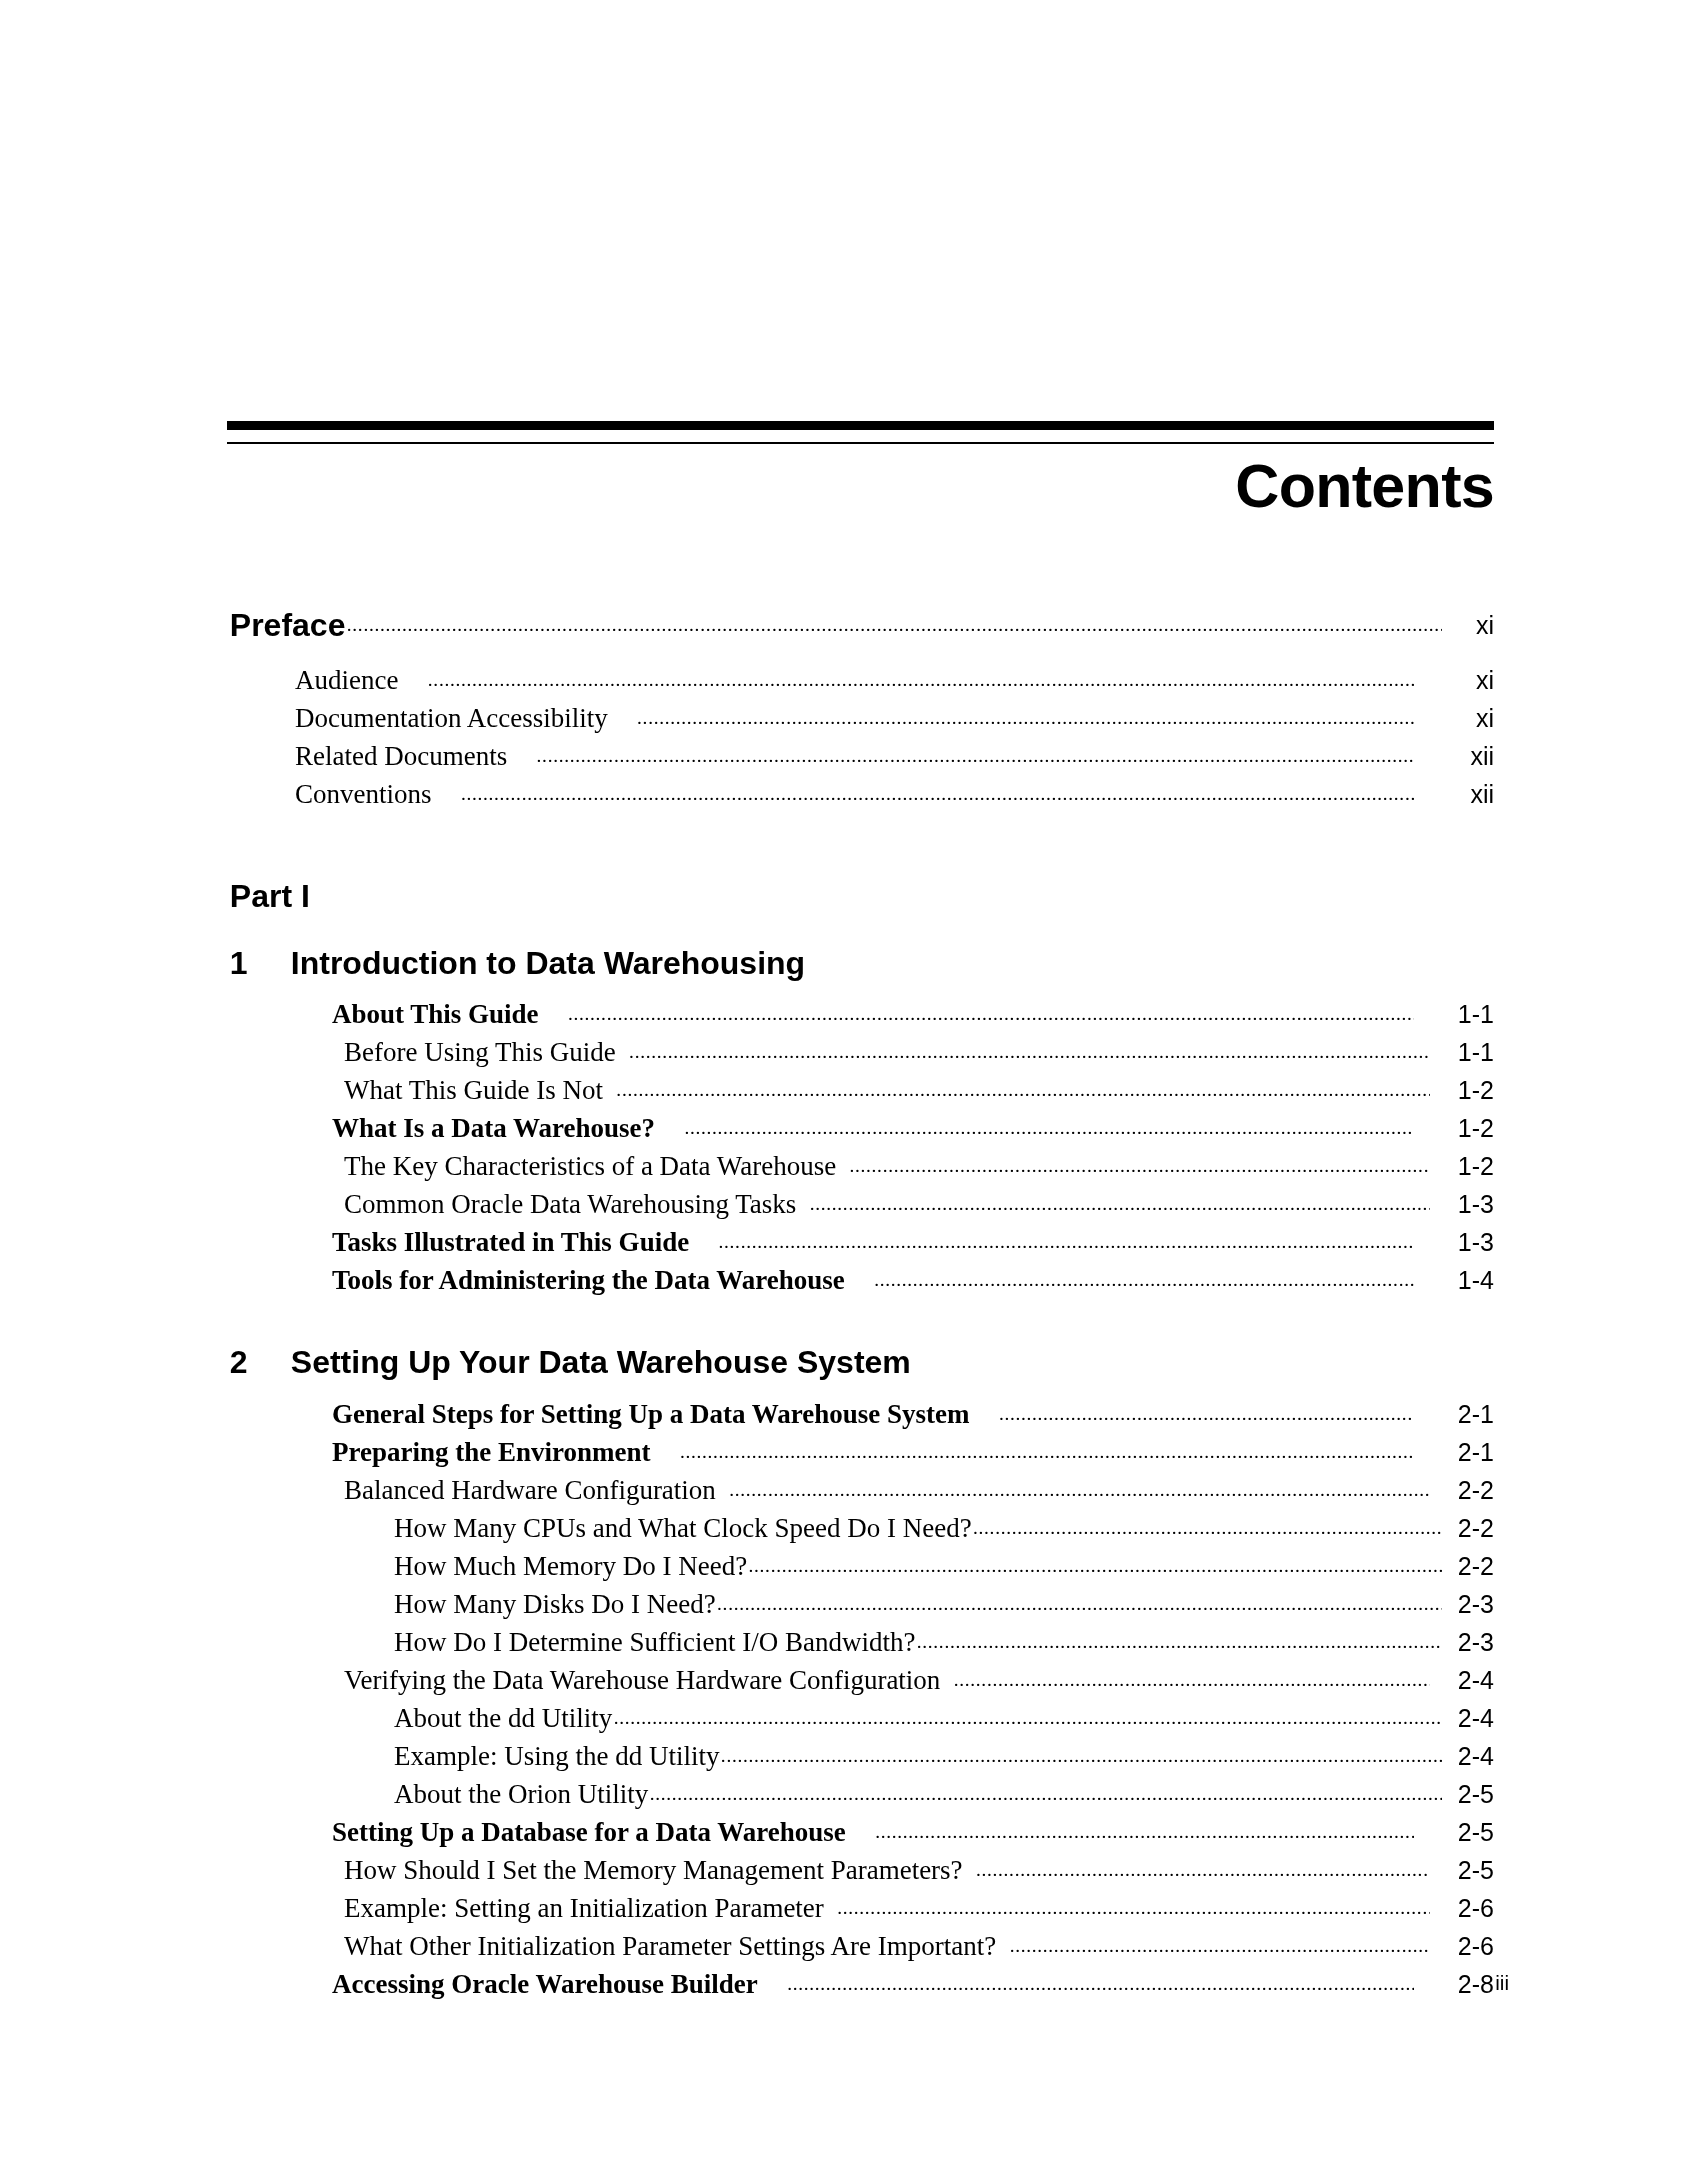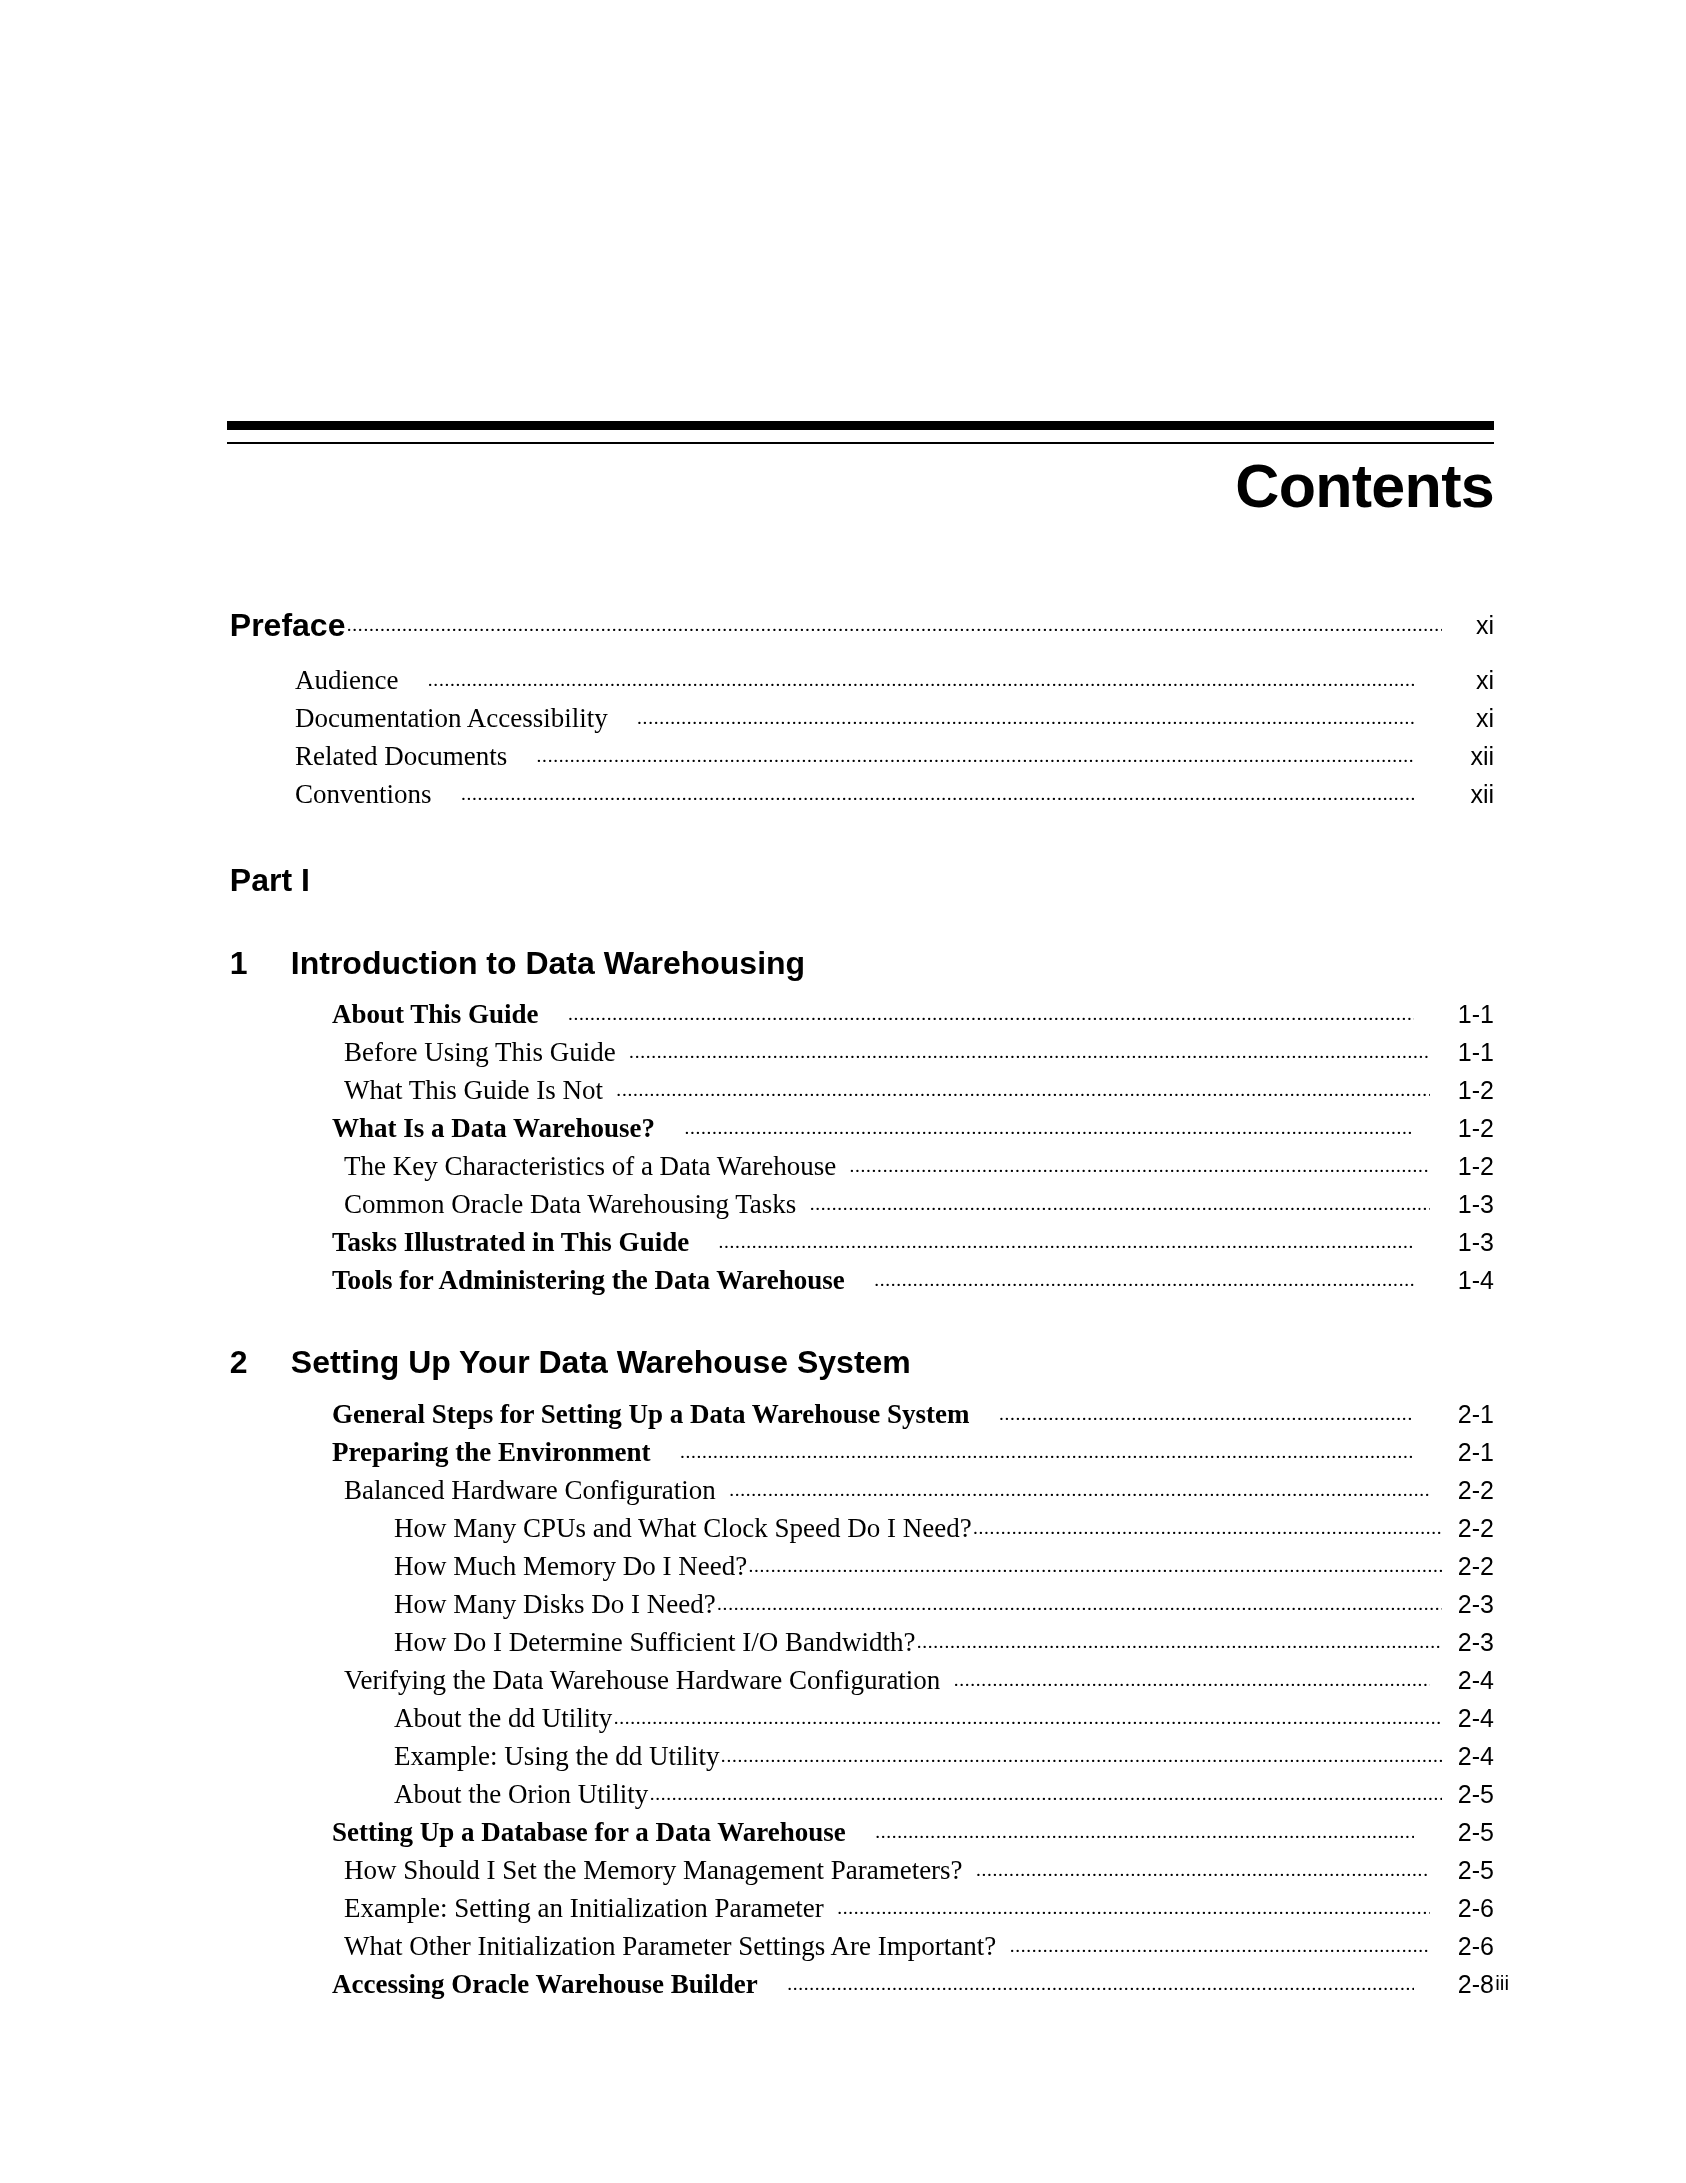--- a/index.html
+++ b/index.html
@@ -30,21 +30,21 @@
     .lvl-1 { padding-left: 68px; height: 38px; gap: 28px; }
     .lvl-2 { padding-left: 117px; height: 38px; gap: 12px; }
     .lvl-3 { padding-left: 167px; height: 38px; }
     .bold .label { font-weight: bold; margin-left: 37px; }
     .heading {
       font-family: "Liberation Sans", sans-serif; font-weight: bold; font-size: 32px;
       display: flex; align-items: baseline; padding-left: 2.8px; white-space: nowrap;
     }
     .heading .num { display: inline-block; }
     .part-heading { margin-top: 48px; height: 39px; }
-    .part-heading .num { width: 124px; }
+    .part-heading .num { width: 124px; margin-top: 16px; }
     .chapter-heading { margin-top: 44px; height: 39px; margin-bottom: 12.4px; }
     .chapter-heading .num { width: 61px; }
     .folio {
       position: absolute; left: 1475px; top: 1971px; width: 34px; text-align: right;
       font-family: "Liberation Sans", sans-serif; font-size: 20.7px;
     }
   </style>
 </head>
 <body>
 

